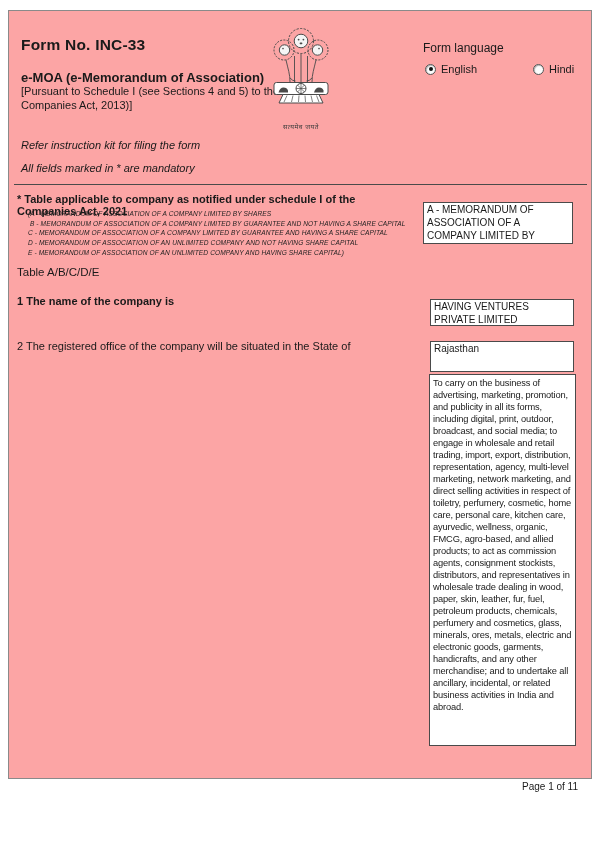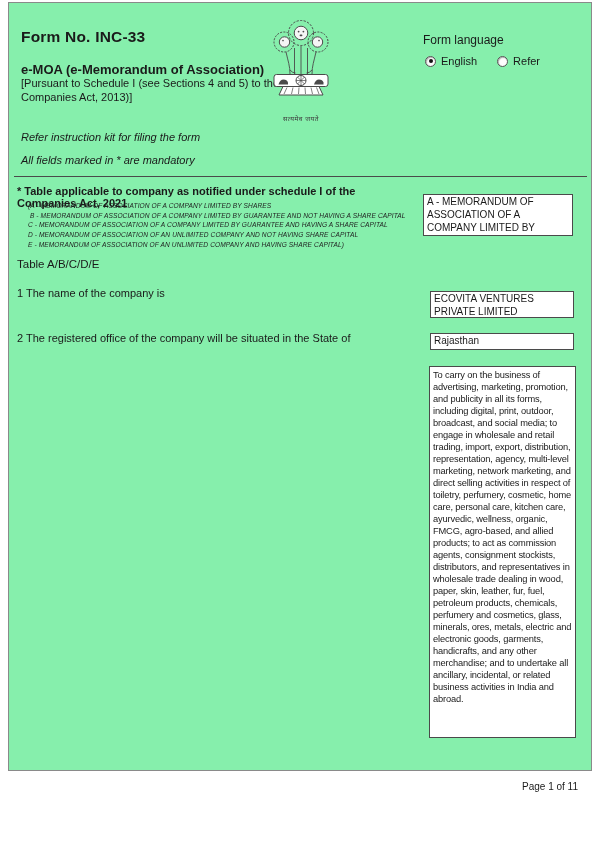--- a/index.html
+++ b/index.html
@@ -3,37 +3,37 @@
 <meta charset="utf-8">
 <style>
   * { margin:0; padding:0; box-sizing:border-box; }
   html,body { background:#fff; }
   .page {
     position:relative; width:600px; height:848px; background:#ffffff;
     font-family:"Liberation Sans", "DejaVu Sans", sans-serif; color:#1a1a1a;
     overflow:hidden;
   }
   .form-box {
-    position:absolute; left:8px; top:2px; width:584px; height:769px;
-    border:1px solid #8a8a8a; background:#86efac;
+    position:absolute; left:8px; top:10px; width:584px; height:769px;
+    border:1px solid #8a8a8a; background:#fca5a5;
   }
   .abs { position:absolute; }
 
   .form-title { left:12px; top:25px; font-size:15.5px; font-weight:bold; letter-spacing:0.2px; }
   .form-subtitle { left:12px; top:59px; font-size:13px; font-weight:bold; }
   .pursuant { left:12px; top:74px; width:275px; font-size:11px; line-height:13.5px; }
   .note-italic { font-size:11px; font-style:italic; font-weight:500; }
   .refer-note { left:12px; top:128px; }
   .mandatory-note { left:12px; top:151px; }
 
   .emblem-wrap { left:249px; top:14px; width:86px; text-align:center; }
   .emblem-caption { font-size:6.5px; color:#3d3d3d; margin-top:1px; letter-spacing:0.5px; }
 
   .lang-label { left:414px; top:30px; font-size:12px; }
-  .lang-options { left:416px; top:52px; width:160px; display:flex; gap:20px; font-size:11px; }
+  .lang-options { left:416px; top:52px; width:160px; display:flex; gap:56px; font-size:11px; }
   .lang-opt { display:flex; align-items:center; gap:5px; cursor:default; }
   .radio {
     display:inline-block; width:11px; height:11px; border:1px solid #555;
     border-radius:50%; background:#fdfdfd;
     box-shadow: inset 0.7px 0.7px 1.2px rgba(0,0,0,0.35);
     position:relative; flex:0 0 auto;
   }
   .radio .dot {
     display:none; position:absolute; left:2.5px; top:2.5px;
     width:4px; height:4px; border-radius:50%; background:#111;
@@ -49,28 +49,28 @@
     line-height:9.7px; white-space:pre; letter-spacing:0.1px;
   }
   .table-abcde { left:8px; top:255px; font-size:11.5px; font-weight:normal; }
 
   .value-box {
     border:1px solid #4a4a4a; background:#fff; font-size:10px;
     line-height:12.8px; padding:1px 3px; overflow:hidden;
   }
   .box-table-a { left:414px; top:191px; width:150px; height:42px; }
   .box-name    { left:421px; top:288px; width:144px; height:27px; }
-  .box-state   { left:421px; top:330px; width:144px; height:17px; }
+  .box-state   { left:421px; top:330px; width:144px; height:31px; }
   .box-objects {
     left:420px; top:363px; width:147px; height:372px;
     font-size:9.3px; line-height:12px; letter-spacing:-0.15px; padding:2px 3px;
   }
 
   .field-label { font-size:11px; }
-  .label-1 { left:8px; top:284px; width:300px; }
+  .label-1 { left:8px; top:284px; width:300px;font-weight:bold; }
   .label-2 { left:8px; top:329px; width:400px; }
   .label-3 { left:8px; top:372px; width:400px; }
 
   .page-indicator { top:781px; right:22px; position:absolute; font-size:10px; color:#1a1a1a;margin-left:15px; }
 </style>
 </head>
 <body>
 
 <div class="page">
   <div class="form-box">
@@ -133,40 +133,40 @@
     <div class="abs lang-label">Form language</div>
     <div class="abs lang-options">
       <span class="lang-opt">
         <span class="radio selected">
             <span class="dot"></span>
           </span>
         <span>English</span>
       </span>
       <span class="lang-opt">
         <span class="radio"></span>
-        <span>Refer</span>
+        <span>Hindi</span>
       </span>
     </div>
 
     <div class="abs divider"></div>
 
     <div class="abs table-heading">* Table applicable to company as notified under schedule I of the Companies Act, 2021</div>
     <div class="abs table-options">
       <div>(A - MEMORANDUM OF ASSOCIATION OF A COMPANY LIMITED BY SHARES</div>
       <div> B - MEMORANDUM OF ASSOCIATION OF A COMPANY LIMITED BY GUARANTEE AND NOT HAVING A SHARE CAPITAL</div>
       <div>C - MEMORANDUM OF ASSOCIATION OF A COMPANY LIMITED BY GUARANTEE AND HAVING A SHARE CAPITAL</div>
       <div>D - MEMORANDUM OF ASSOCIATION OF AN UNLIMITED COMPANY AND NOT HAVING SHARE CAPITAL</div>
       <div>E - MEMORANDUM OF ASSOCIATION OF AN UNLIMITED COMPANY AND HAVING SHARE CAPITAL)</div>
     </div>
     <div class="abs table-abcde">Table A/B/C/D/E</div>
 
     <div class="abs value-box box-table-a">A - MEMORANDUM OF ASSOCIATION OF A COMPANY LIMITED BY SHARES</div>
 
     <div class="abs field-label label-1">1 The name of the company is</div>
-    <div class="abs value-box box-name">ECOVITA VENTURES PRIVATE LIMITED</div>
+    <div class="abs value-box box-name">HAVING VENTURES PRIVATE LIMITED</div>
 
     <div class="abs field-label label-2">2 The registered office of the company will be situated in the State of</div>
     <div class="abs value-box box-state">Rajasthan</div>
 
     <div class="abs value-box box-objects">To carry on the business of advertising, marketing, promotion, and publicity in all its forms, including digital, print, outdoor, broadcast, and social media; to engage in wholesale and retail trading, import, export, distribution, representation, agency, multi-level marketing, network marketing, and direct selling activities in respect of toiletry, perfumery, cosmetic, home care, personal care, kitchen care, ayurvedic, wellness, organic, FMCG, agro-based, and allied products; to act as commission agents, consignment stockists, distributors, and representatives in wholesale trade dealing in wood, paper, skin, leather, fur, fuel, petroleum products, chemicals, perfumery and cosmetics, glass, minerals, ores, metals, electric and electronic goods, garments, handicrafts, and any other merchandise; and to undertake all ancillary, incidental, or related business activities in India and abroad.</div>
 
   </div>
 
   <div class="page-indicator">Page 1 of 11</div>
 </div>

